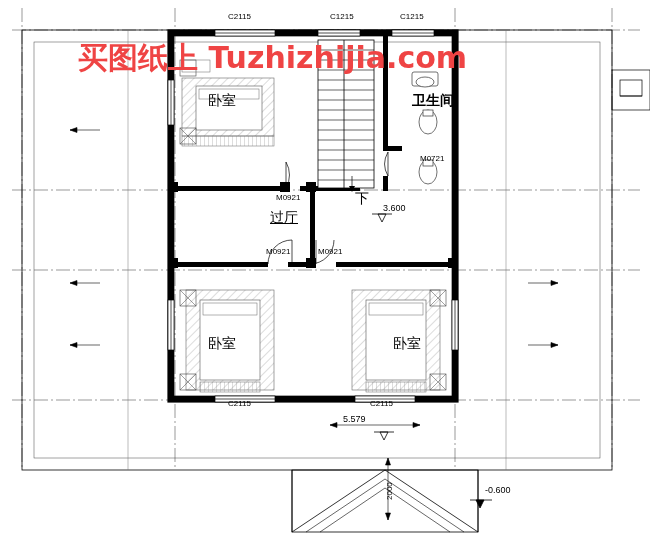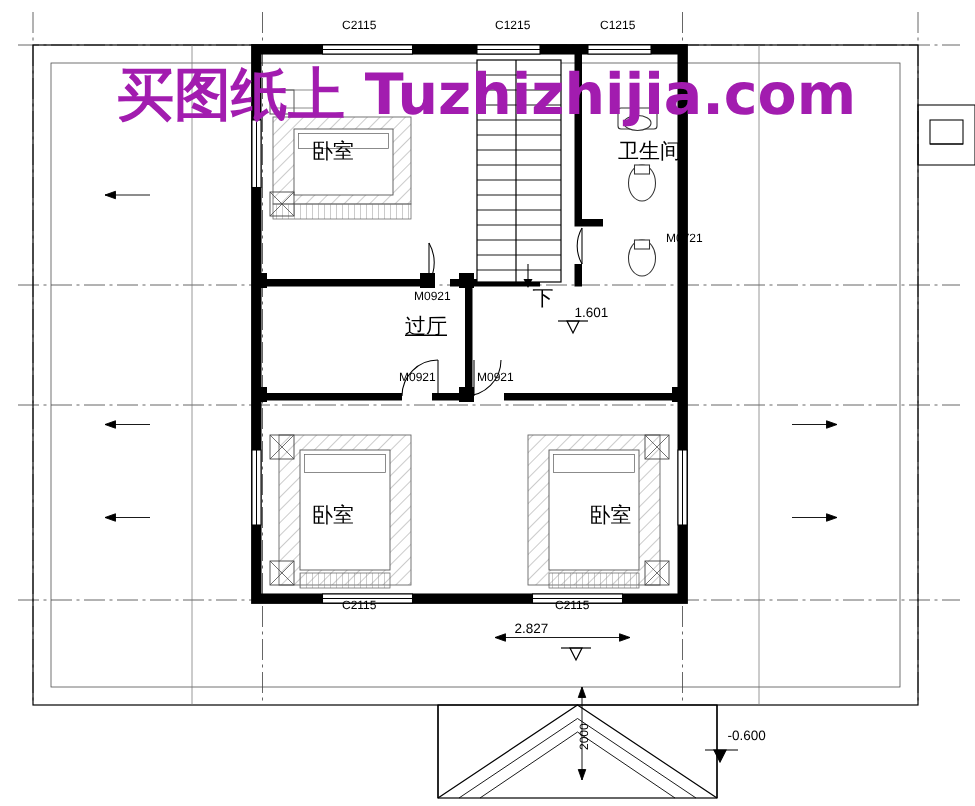--- a/index.html
+++ b/index.html
@@ -2,22 +2,22 @@
 <html><head>
 <meta charset="utf-8">
 <style>
   html,body{margin:0;padding:0;background:#ffffff;}
   body{width:650px;height:537px;position:relative;overflow:hidden;
        font-family:"Liberation Sans","DejaVu Sans",sans-serif;}
   #plan{position:absolute;left:0;top:0;width:650px;height:537px;}
   .lbl{position:absolute;font-size:8px;color:#000;white-space:nowrap;
        font-family:"Liberation Sans","DejaVu Sans",sans-serif;}
   .lbl.cn{font-size:14px;}
-  .wm{position:absolute;left:78px;top:38px;font-size:38px;font-weight:bold;
-      color:#a21caf;letter-spacing:0px;white-space:nowrap;
+  .wm{position:absolute;left:78px;top:38px;font-size:30px;font-weight:bold;
+      color:#ef4444;letter-spacing:0px;white-space:nowrap;
       font-family:"DejaVu Sans","Liberation Sans",sans-serif;}
   .vert{transform:rotate(-90deg);transform-origin:left top;}
 </style>
 </head>
 <body>
 
 <svg id="plan" viewBox="0 0 650 537">
   <defs>
     <pattern id="hatch" width="6" height="6" patternUnits="userSpaceOnUse" patternTransform="rotate(45)">
       <line x1="0" y1="0" x2="0" y2="6" stroke="#9a9a9a" stroke-width="0.7"></line>
@@ -229,30 +229,30 @@
   </g>
 </svg>
 
 <div class="lbl" style="left:228px;top:12px;">C2115</div>
 <div class="lbl" style="left:330px;top:12px;">C1215</div>
 <div class="lbl" style="left:400px;top:12px;">C1215</div>
 <div class="lbl" style="left:228px;top:399px;">C2115</div>
 <div class="lbl" style="left:370px;top:399px;">C2115</div>
 
 <div class="lbl" style="left:276px;top:193px;">M0921</div>
-<div class="lbl" style="left:404px;top:154px;padding-left:40px;">M0721</div>
+<div class="lbl" style="left:380px;top:154px;padding-left:40px;">M0721</div>
 <div class="lbl" style="left:266px;top:247px;">M0921</div>
 <div class="lbl" style="left:318px;top:247px;">M0921</div>
 
 <div class="lbl cn" style="left:208px;top:92px;">卧室</div>
-<div class="lbl cn" style="left:412px;top:92px;">卫生间</div>
+<div class="lbl cn" style="left:412px;top:92px;font-weight:bold;">卫生间</div>
 <div class="lbl cn" style="left:270px;top:209px;text-decoration:underline;">过厅</div>
 <div class="lbl cn" style="left:208px;top:335px;">卧室</div>
 <div class="lbl cn" style="left:393px;top:335px;">卧室</div>
 
-<div class="lbl" style="left:383px;top:203px;font-size:9px;">1.601</div>
-<div class="lbl" style="left:343px;top:414px;font-size:9px;">2.827</div>
+<div class="lbl" style="left:383px;top:203px;font-size:9px;">3.600</div>
+<div class="lbl" style="left:343px;top:414px;font-size:9px;">5.579</div>
 <div class="lbl" style="left:485px;top:485px;font-size:9px;">-0.600</div>
 
 <div class="lbl cn" style="left:355px;top:190px;">下</div>
 <div class="lbl vert" style="left:385px;top:500px;font-size:8px;">2000</div>
 
 <div class="wm">买图纸上 Tuzhizhijia.com</div>
 
 </body></html>

